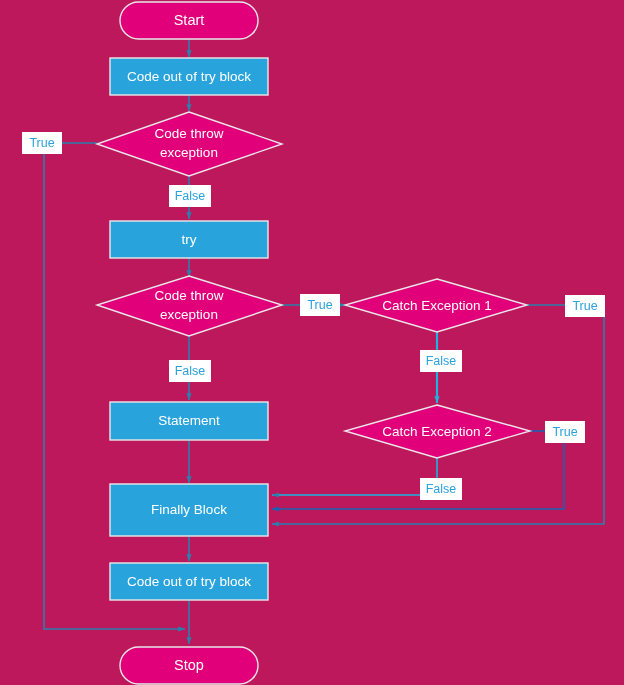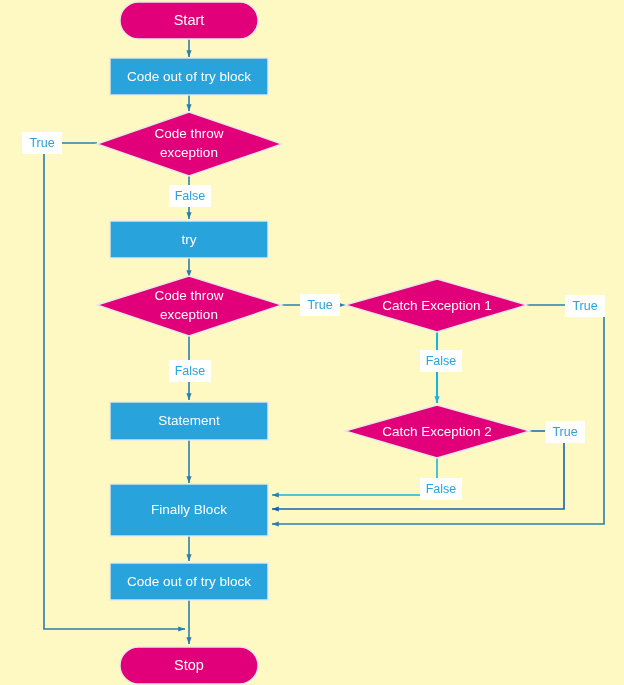--- a/index.html
+++ b/index.html
@@ -8,21 +8,21 @@
     padding: 0;
     background: #000000;
   }
   body {
     font-family: "Liberation Sans", sans-serif;
   }
   #canvas {
     position: relative;
     width: 624px;
     height: 685px;
-    background: #fef9c3;
+    background: #be185d;
     overflow: hidden;
   }
   svg.layer {
     position: absolute;
     left: 0;
     top: 0;
     width: 624px;
     height: 685px;
   }
   .node-text {

